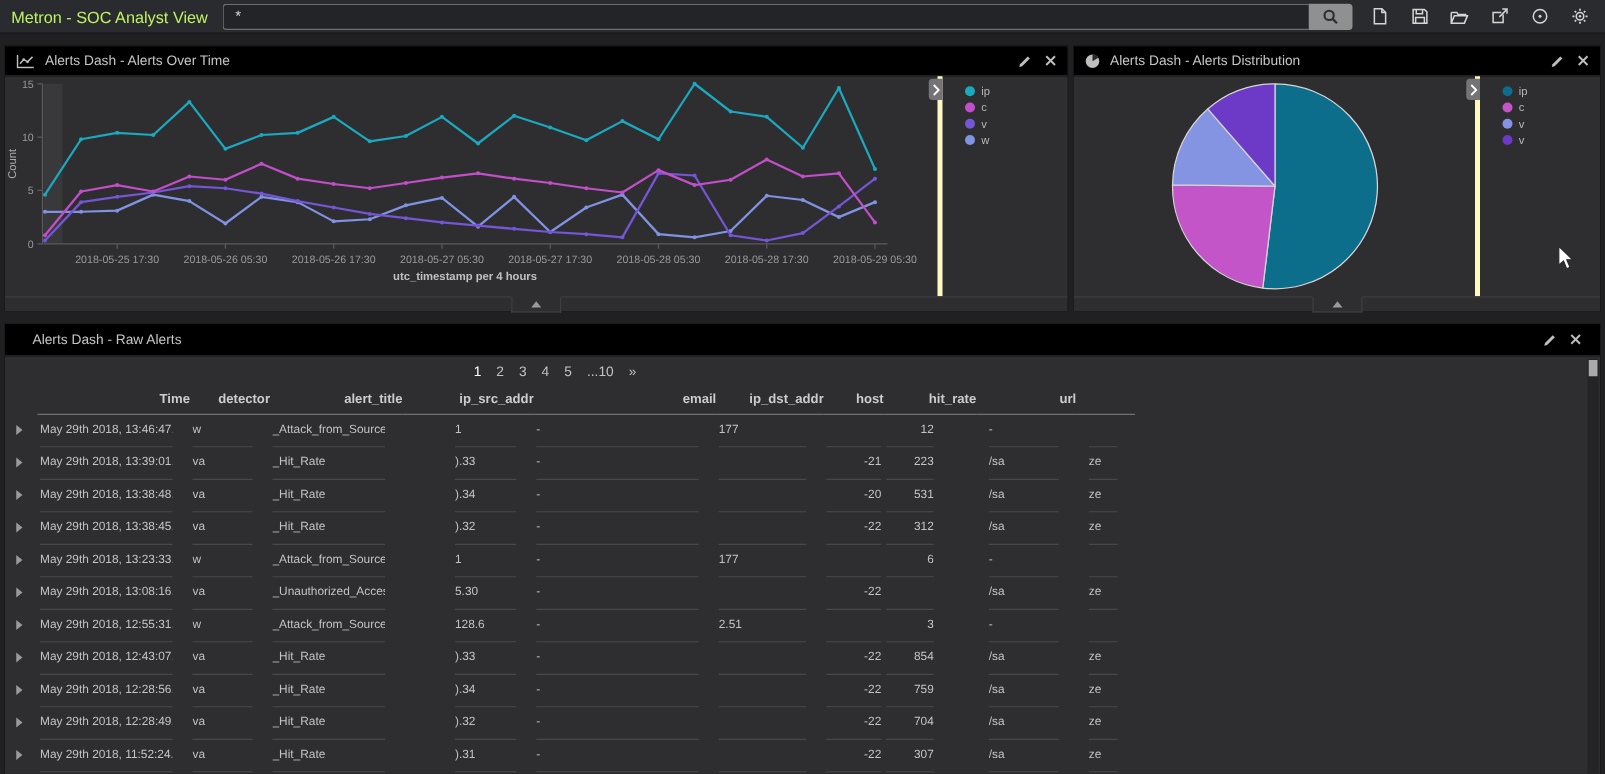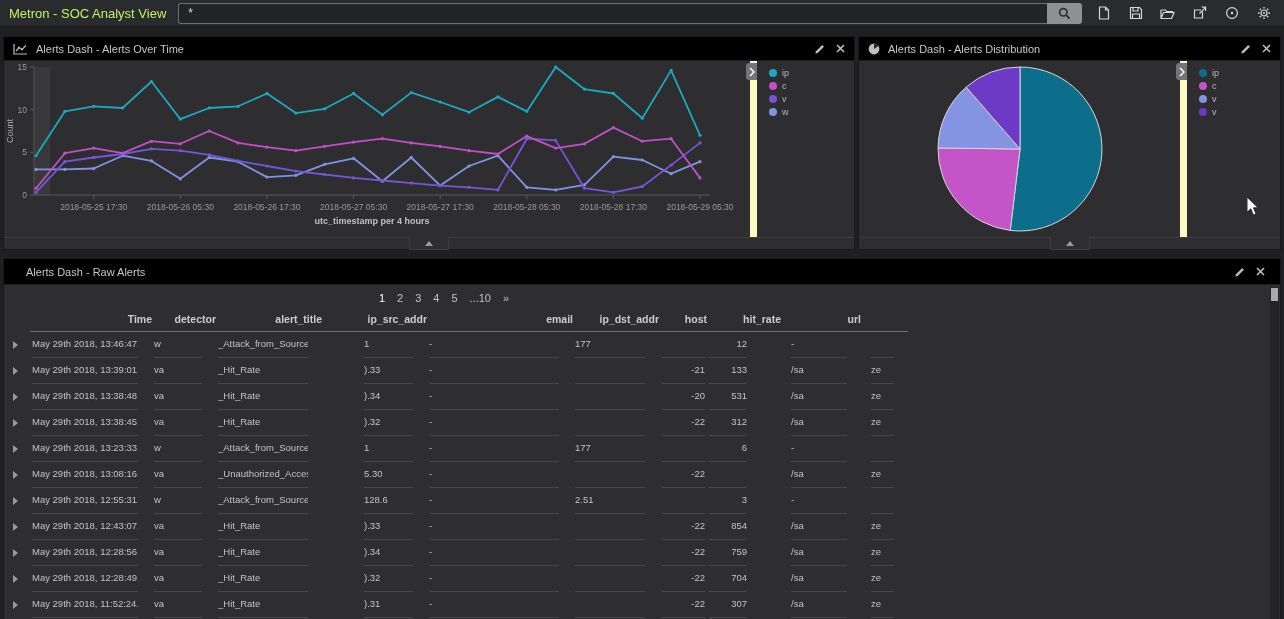--- a/index.html
+++ b/index.html
@@ -16,21 +16,21 @@
   .row1{display:flex;gap:3px;padding:9px 3px 0;}
   .panel{background:#2e2e31;border:1px solid #19191a;box-sizing:border-box;}
   .p1{width:852px;height:214px;}
   .p2{flex:1;height:214px;}
   .panel-hd{height:23px;background:#000000;border-bottom:1px solid #202021;display:flex;align-items:center;padding:0 9px;gap:8px;color:#c6c6c6;font-size:11px;}
   .hd-actions{margin-left:auto;display:flex;gap:11px;align-items:center;}
   .hd-btn{background:none;border:none;padding:0;display:flex;align-items:center;cursor:pointer;}
   .panel-body{position:relative;height:176px;display:flex;}
   .chart-region{flex:1;overflow:hidden;}
   .pie-region{flex:1;display:flex;align-items:center;justify-content:center;}
-  .legend-col{width:104px;border-left:7px solid #fef9c3;position:relative;padding:5px 0 0 12px;box-sizing:border-box;text-align:right;}
+  .legend-col{width:104px;border-left:4px solid #fef9c3;position:relative;padding:5px 0 0 18px;box-sizing:border-box;text-align:right;}
   .p2 .legend-col{width:100px;}
   .legend-item{display:flex;align-items:center;gap:5px;height:13px;color:#b9b9b9;font-size:9px;cursor:pointer;}
   .dot{width:8px;height:8px;border-radius:50%;flex:0 0 auto;}
   .legend-label{white-space:nowrap;overflow:hidden;}
   .legend-tab{position:absolute;left:-11px;top:2px;width:11px;height:17px;background:#747476;border-radius:3px 0 0 3px;display:flex;align-items:center;justify-content:center;cursor:pointer;}
   .collapse-bar{height:12px;border-top:1px solid #3e3e41;position:relative;}
   .collapse-btn{position:absolute;left:50%;top:-1px;transform:translateX(-50%);width:38px;height:11px;background:#2e2e31;border:1px solid #3e3e41;border-top:1px solid #2e2e31;display:flex;align-items:center;justify-content:center;cursor:pointer;}
   .tri-up{width:0;height:0;border-left:4px solid transparent;border-right:4px solid transparent;border-bottom:5px solid #9a9a9a;}
   
   .p3{margin:8px 3px 0;height:380px;position:relative;overflow:hidden;}
@@ -484,21 +484,21 @@
             <td class="c5">
               <div class="cellline">-</div>
             </td>
             <td class="c6">
               <div class="cellline"></div>
             </td>
             <td class="c7">
               <div class="cellline">-21</div>
             </td>
             <td class="c8">
-              <div class="cellline">133</div>
+              <div class="cellline">223</div>
             </td>
             <td class="c9">
               <div class="cellline">/sa</div>
             </td>
             <td class="c10">
               <div class="cellline">ze</div>
             </td>
           </tr>
           <tr>
             <td class="c0"><span class="caret"></span></td>

